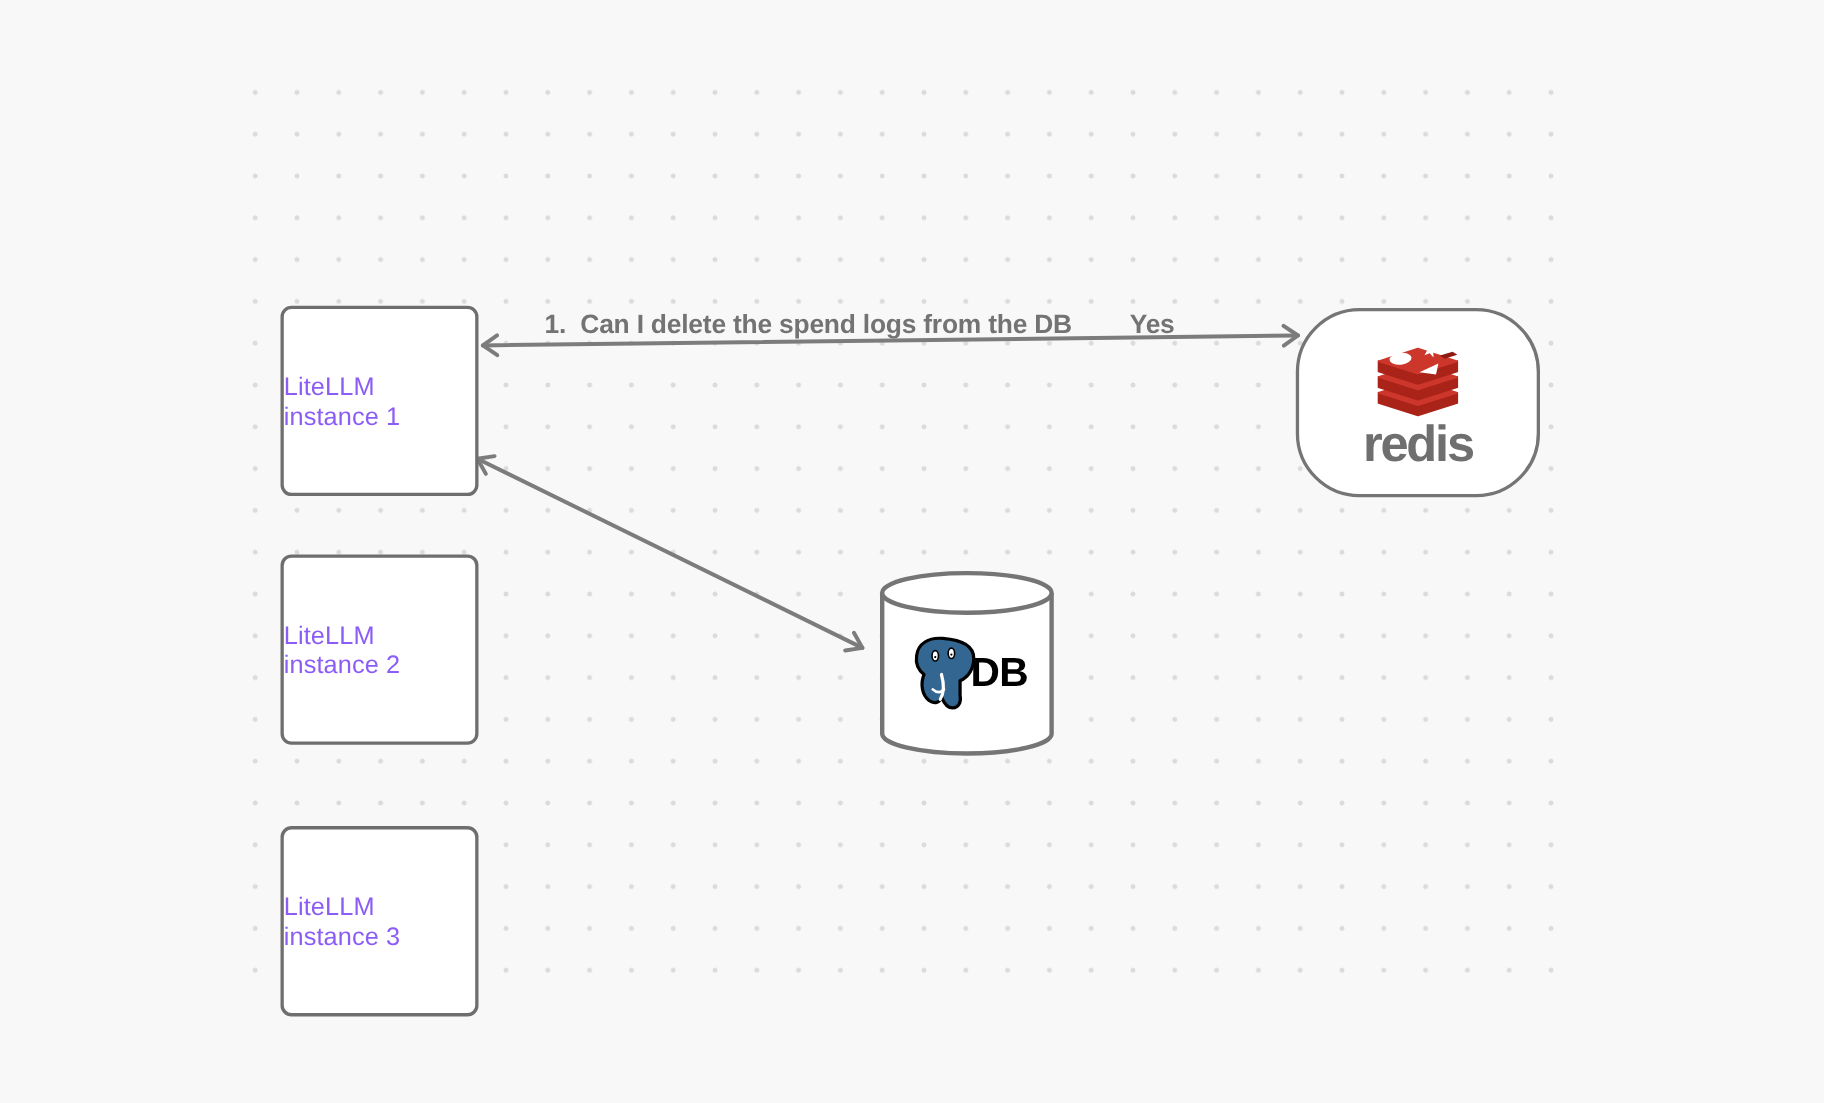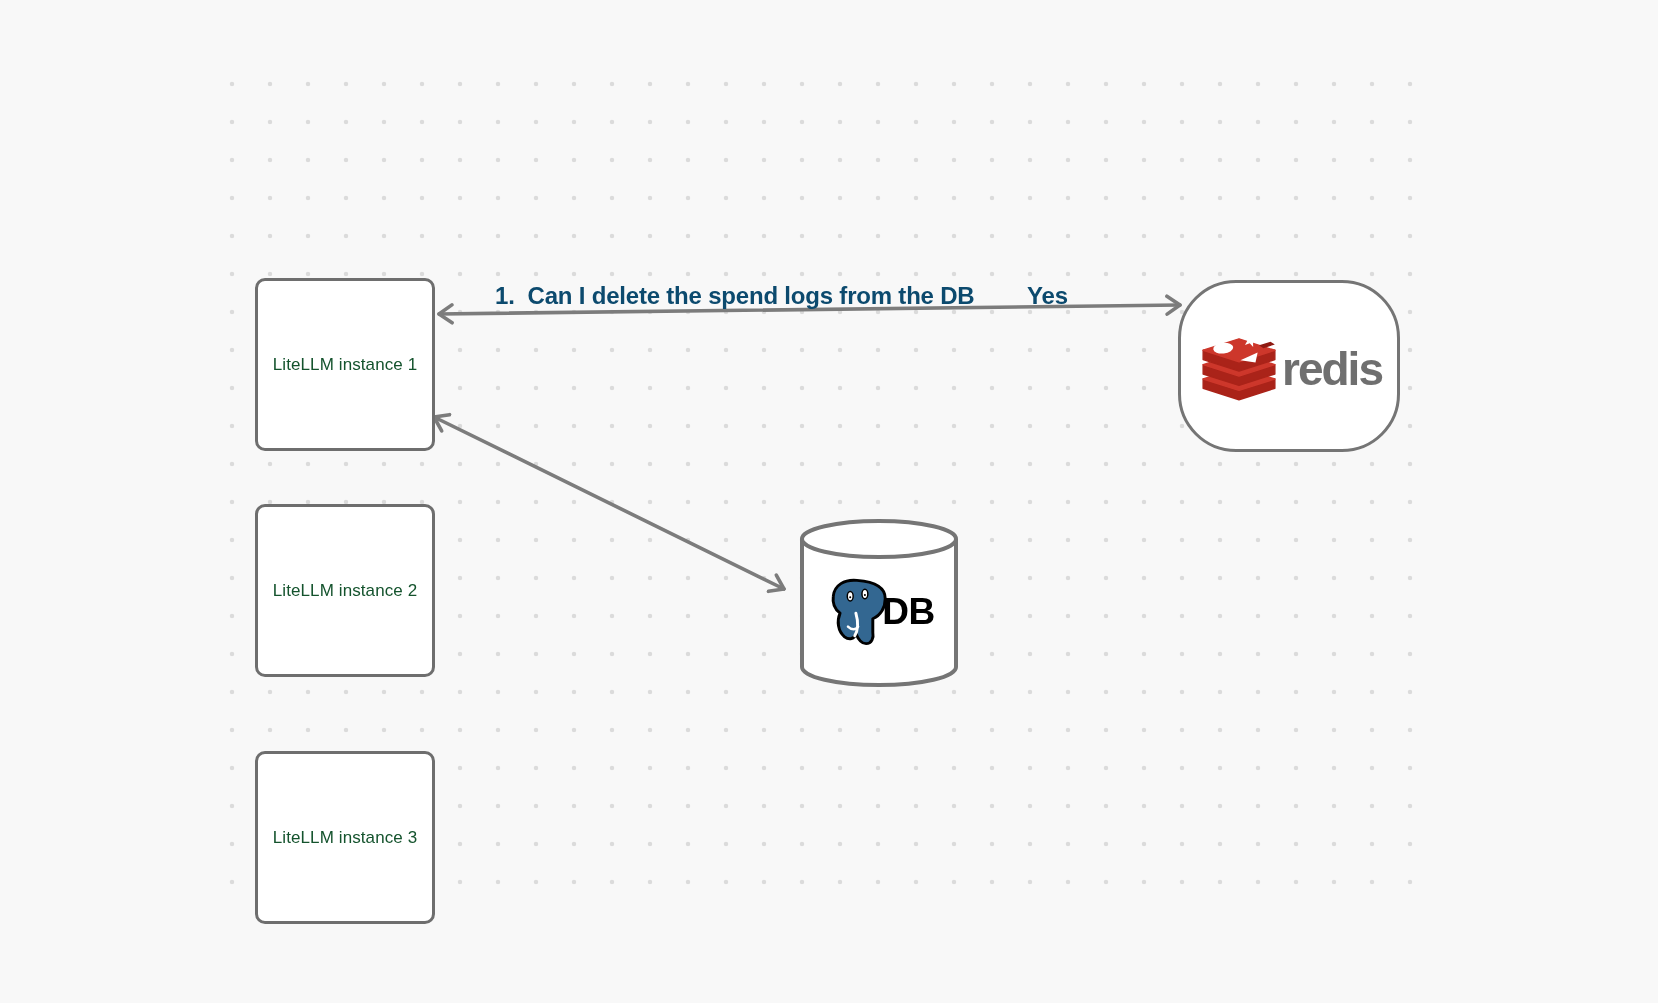--- a/index.html
+++ b/index.html
@@ -5,29 +5,29 @@
   html,body{margin:0;padding:0;background:#f8f8f8;width:1658px;height:1003px;overflow:hidden;
     font-family:"Liberation Sans","DejaVu Sans",sans-serif;}
   .canvas{position:relative;width:1658px;height:1003px;background:#f8f8f8;}
   .dot-grid{position:absolute;left:213px;top:65px;width:1216px;height:836px;
     background-image:radial-gradient(circle,#dbdbdb 0px,#dbdbdb 1.9px,rgba(219,219,219,0) 2.6px);
     background-size:38px 38px;}
   .arrows{position:absolute;left:0;top:0;width:1658px;height:1003px;z-index:2;}
   .node{position:absolute;background:#ffffff;border:3.6px solid #6e6e6e;box-sizing:border-box;z-index:3;
     display:flex;align-items:center;justify-content:center;}
   .inst{border-radius:10px;width:180px;height:173px;left:255px;}
-  .inst span{font-size:17px;color:#14532d;letter-spacing:.1px;}
+  .inst span{font-size:23px;color:#8b5cf6;letter-spacing:.1px;}
   .redis-node{left:1178px;top:280px;width:222px;height:172px;border-radius:58px;border-color:#757575;
-    flex-direction:row;justify-content:center;padding-top:2px;}
+    flex-direction:column;justify-content:center;padding-top:2px;}
   .redis-word{font-size:46px;font-weight:700;color:#6f6f6f;letter-spacing:-2px;line-height:40px;margin-top:3px;}
   .db-node{position:absolute;left:799px;top:517px;width:160px;height:172px;z-index:3;}
   .db-node .cyl{position:absolute;left:0;top:0;}
   .db-content{position:absolute;left:0;right:0;top:60px;display:flex;align-items:center;justify-content:center;}
   .db-label{font-size:37px;font-weight:600;color:#000000;margin-left:-9px;letter-spacing:-0.5px;}
-  .arrow-label{position:absolute;font-size:24px;font-weight:700;color:#0c4a6e;line-height:30px;
+  .arrow-label{position:absolute;font-size:24px;font-weight:700;color:#737373;line-height:30px;
     white-space:pre;letter-spacing:-0.2px;z-index:4;}
 </style>
 </head>
 <body>
 
 <div class="canvas">
 
   <div class="dot-grid"></div>
 
   <svg class="arrows" width="1658" height="1003" viewBox="0 0 1658 1003">

